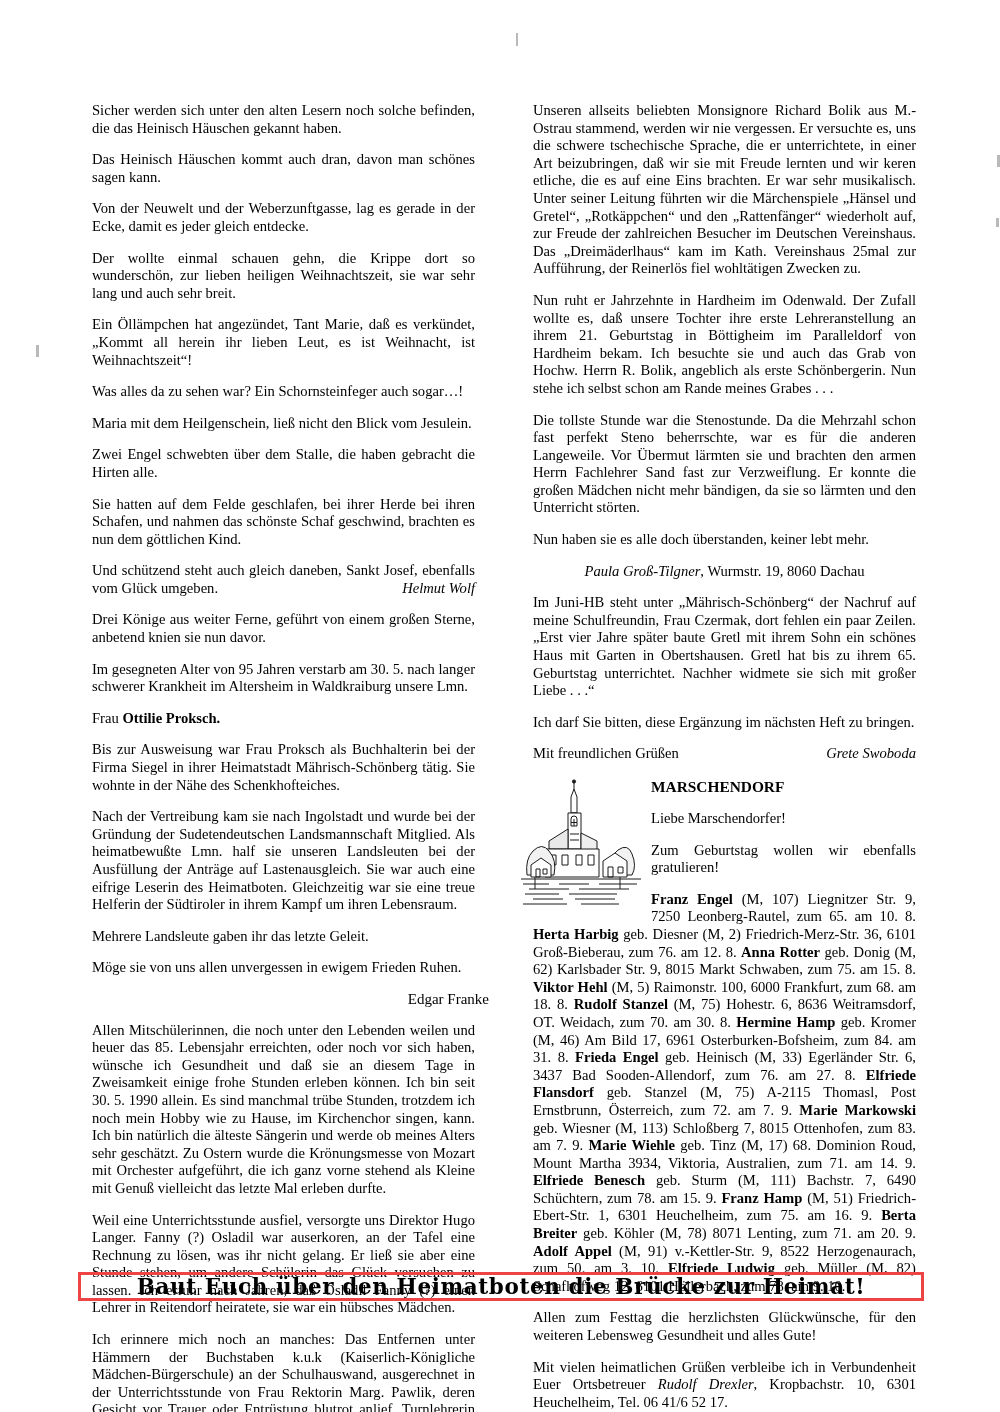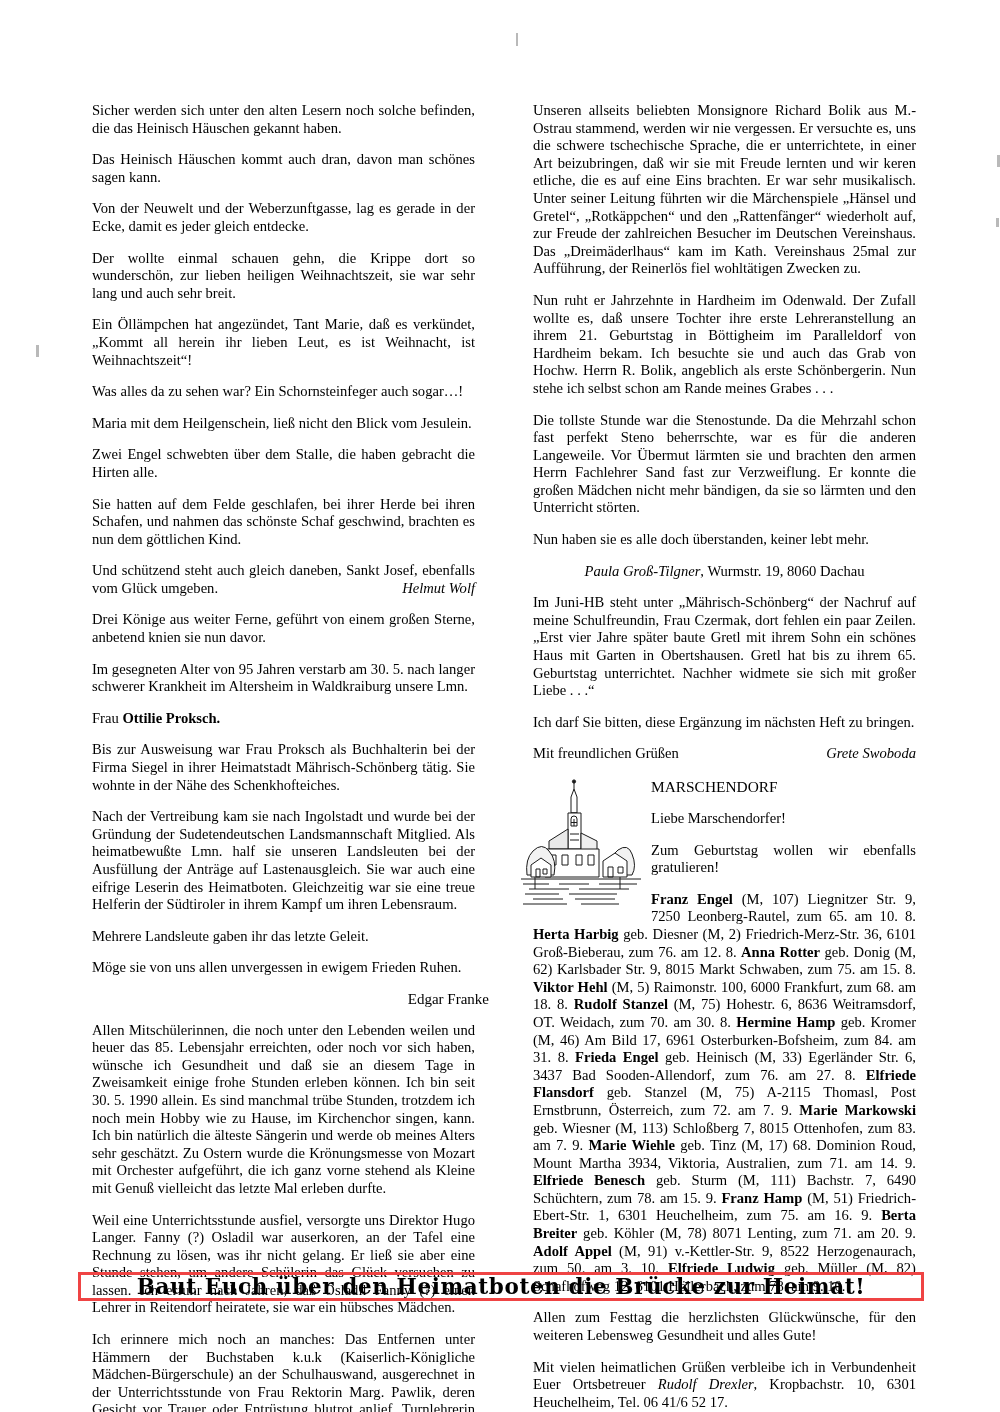--- a/index.html
+++ b/index.html
@@ -50,21 +50,21 @@
   .sig-left {
     text-align: center;
     font-style: italic;
     font-size: 14.6px;
     line-height: 17.6px;
     margin: 14px;
   }
   b, strong { font-weight: bold; }
   i, em { font-style: italic; }
   .section-head {
-    font-weight: normal;
+    font-weight: bold;
     font-size: 15.4px;
     line-height: 19px;
     margin: 0;
     padding-left: 130px;
   }
   .wrap-img {
     float: left;
     width: 124px;
     height: 132px;
     margin: 2px 8px 2px 0;

